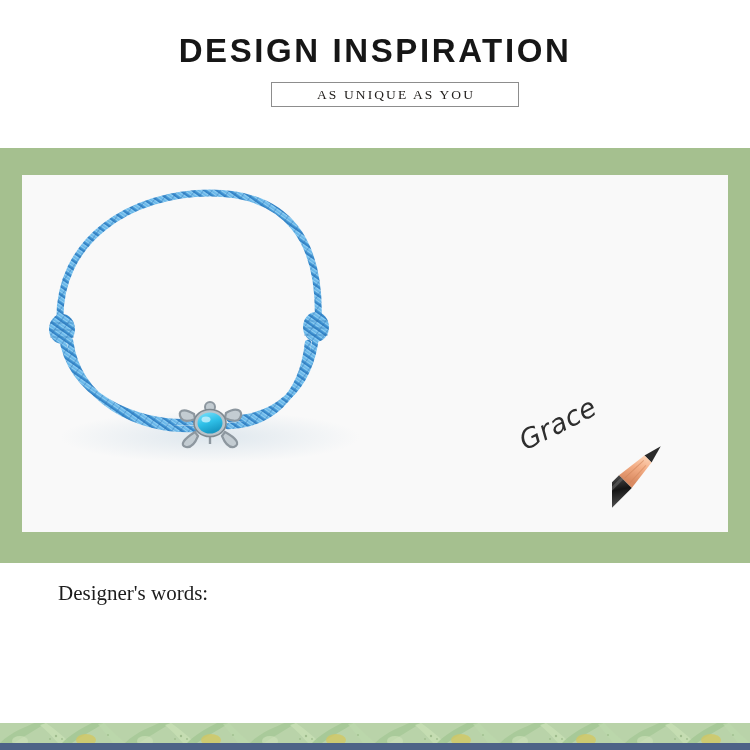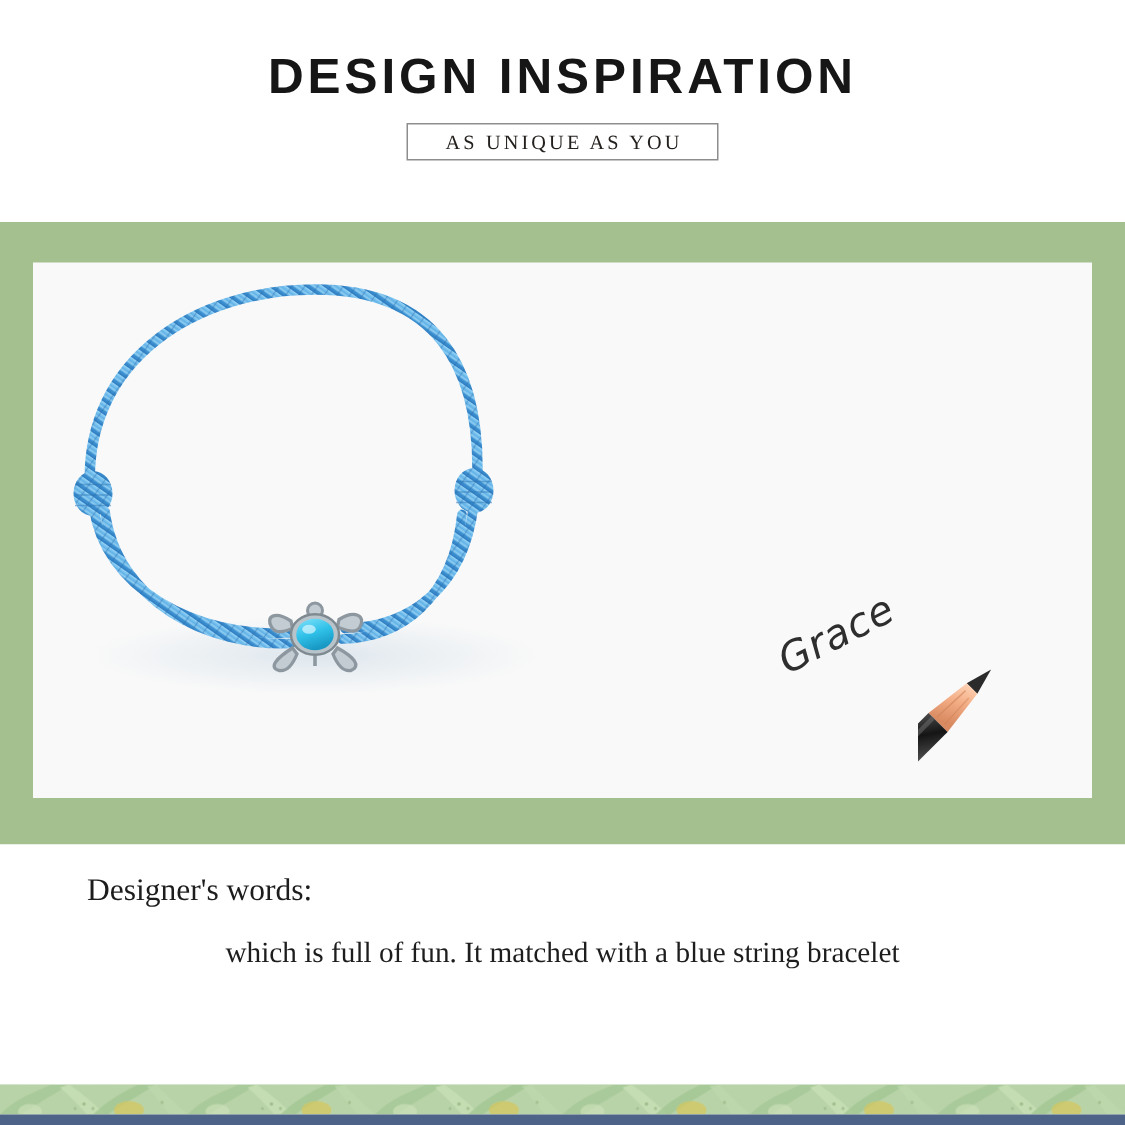--- a/index.html
+++ b/index.html
@@ -35,21 +35,21 @@
     font-weight: bold;
     letter-spacing: 2.6px;
     color: #161616;
     line-height: 40px;
     white-space: nowrap;
   }
   #subtitle-box {
     position: absolute;
     left: 271px;
     top: 82px;
-    width: 208px;
+    width: 248px;
     height: 25px;
     border: 1px solid #8d8d8d;
     box-sizing: border-box;
     display: flex;
     align-items: center;
     justify-content: center;
   }
   #subtitle-text {
     font-family: "Liberation Serif", serif;
     font-size: 13.5px;
@@ -276,21 +276,20 @@
         </g>
       </svg>
     </div>
 
   </div>
 </div>
 
 <div id="designer-section">
   <div id="designer-heading">Designer's words:</div>
   <div id="designer-body">
-    <div>which is full of fun. It matched with a blue string bracelet</div>
   </div>
 </div>
 
 <div id="pattern-strip">
   <svg width="750" height="20" viewBox="0 0 750 20">
     <defs>
       <pattern id="leafTile" width="125" height="20" patternUnits="userSpaceOnUse">
         <rect width="125" height="20" fill="#b9d3a9"></rect>
         <path d="M0,20 C12,8 26,4 34,0 L46,0 C36,7 24,13 14,20 Z" fill="#a8c998" opacity="0.9"></path>
         <path d="M46,0 C56,7 64,14 70,20 L58,20 C52,13 46,7 40,2 Z" fill="#c7dfb4" opacity="0.85"></path>

